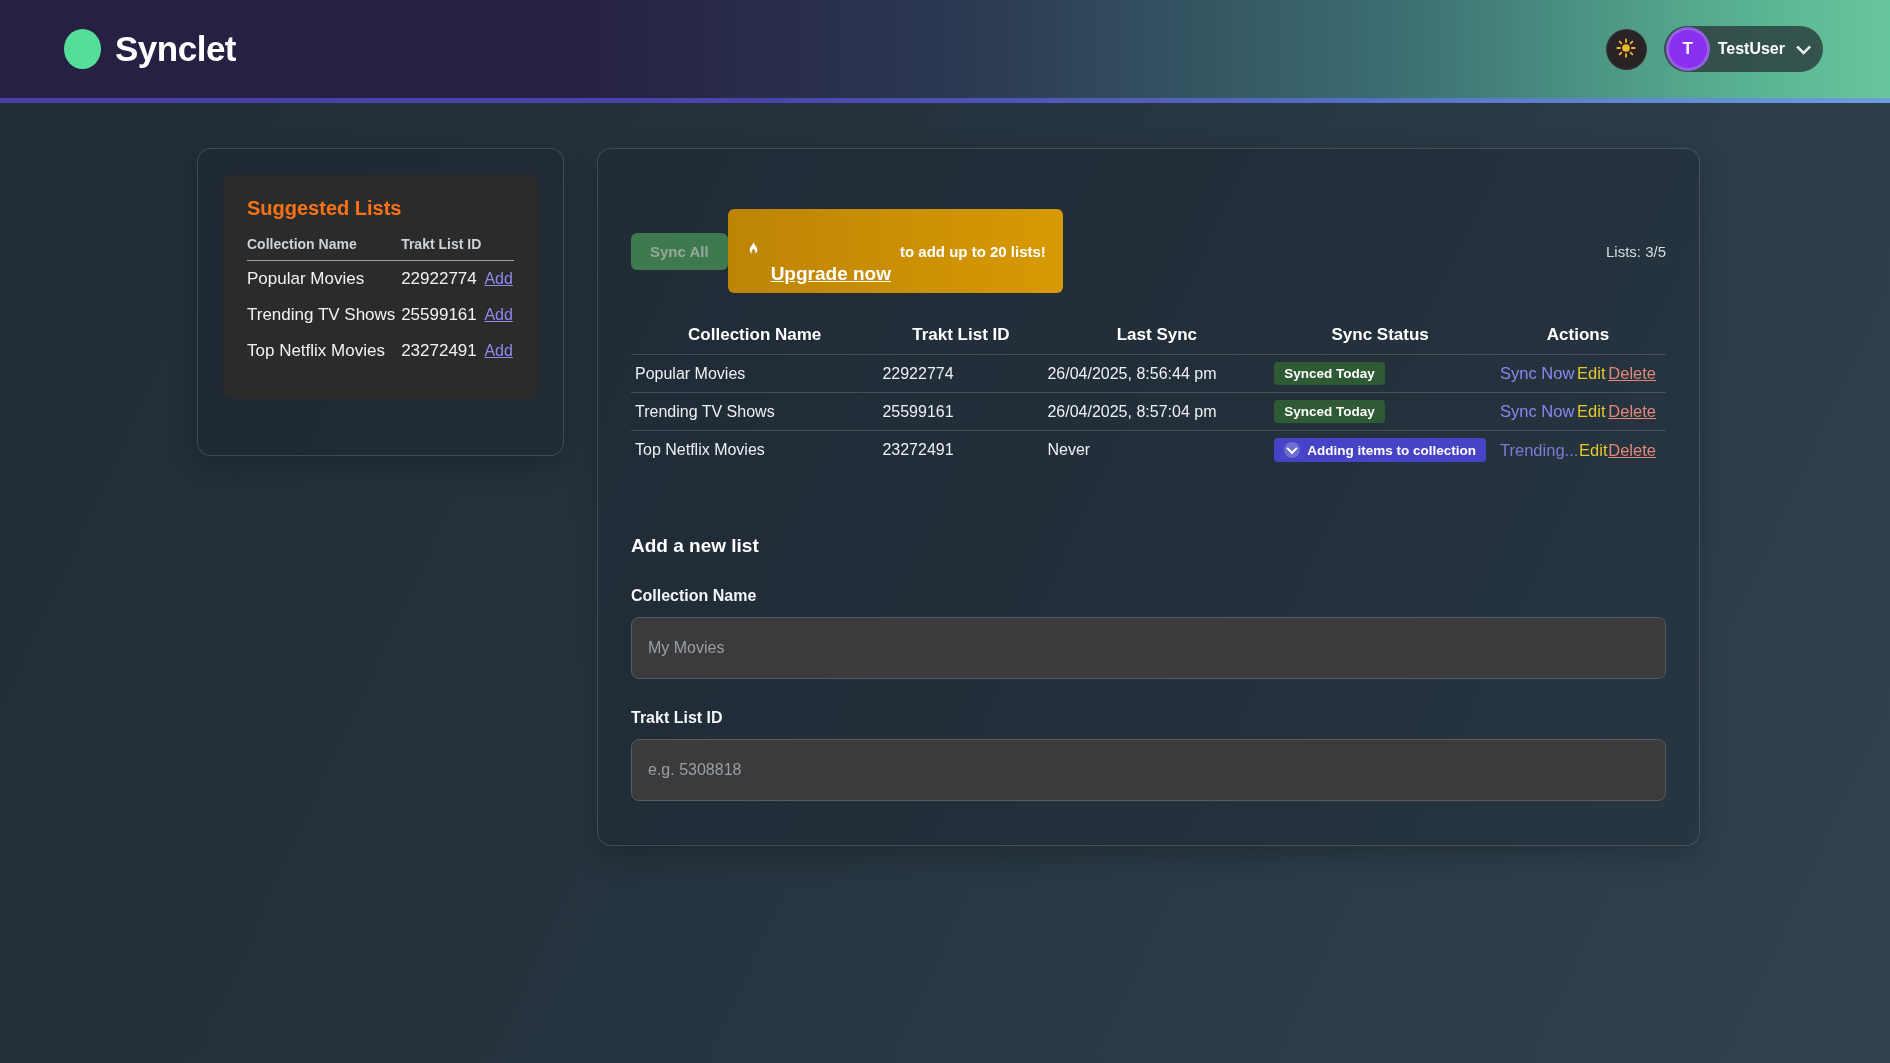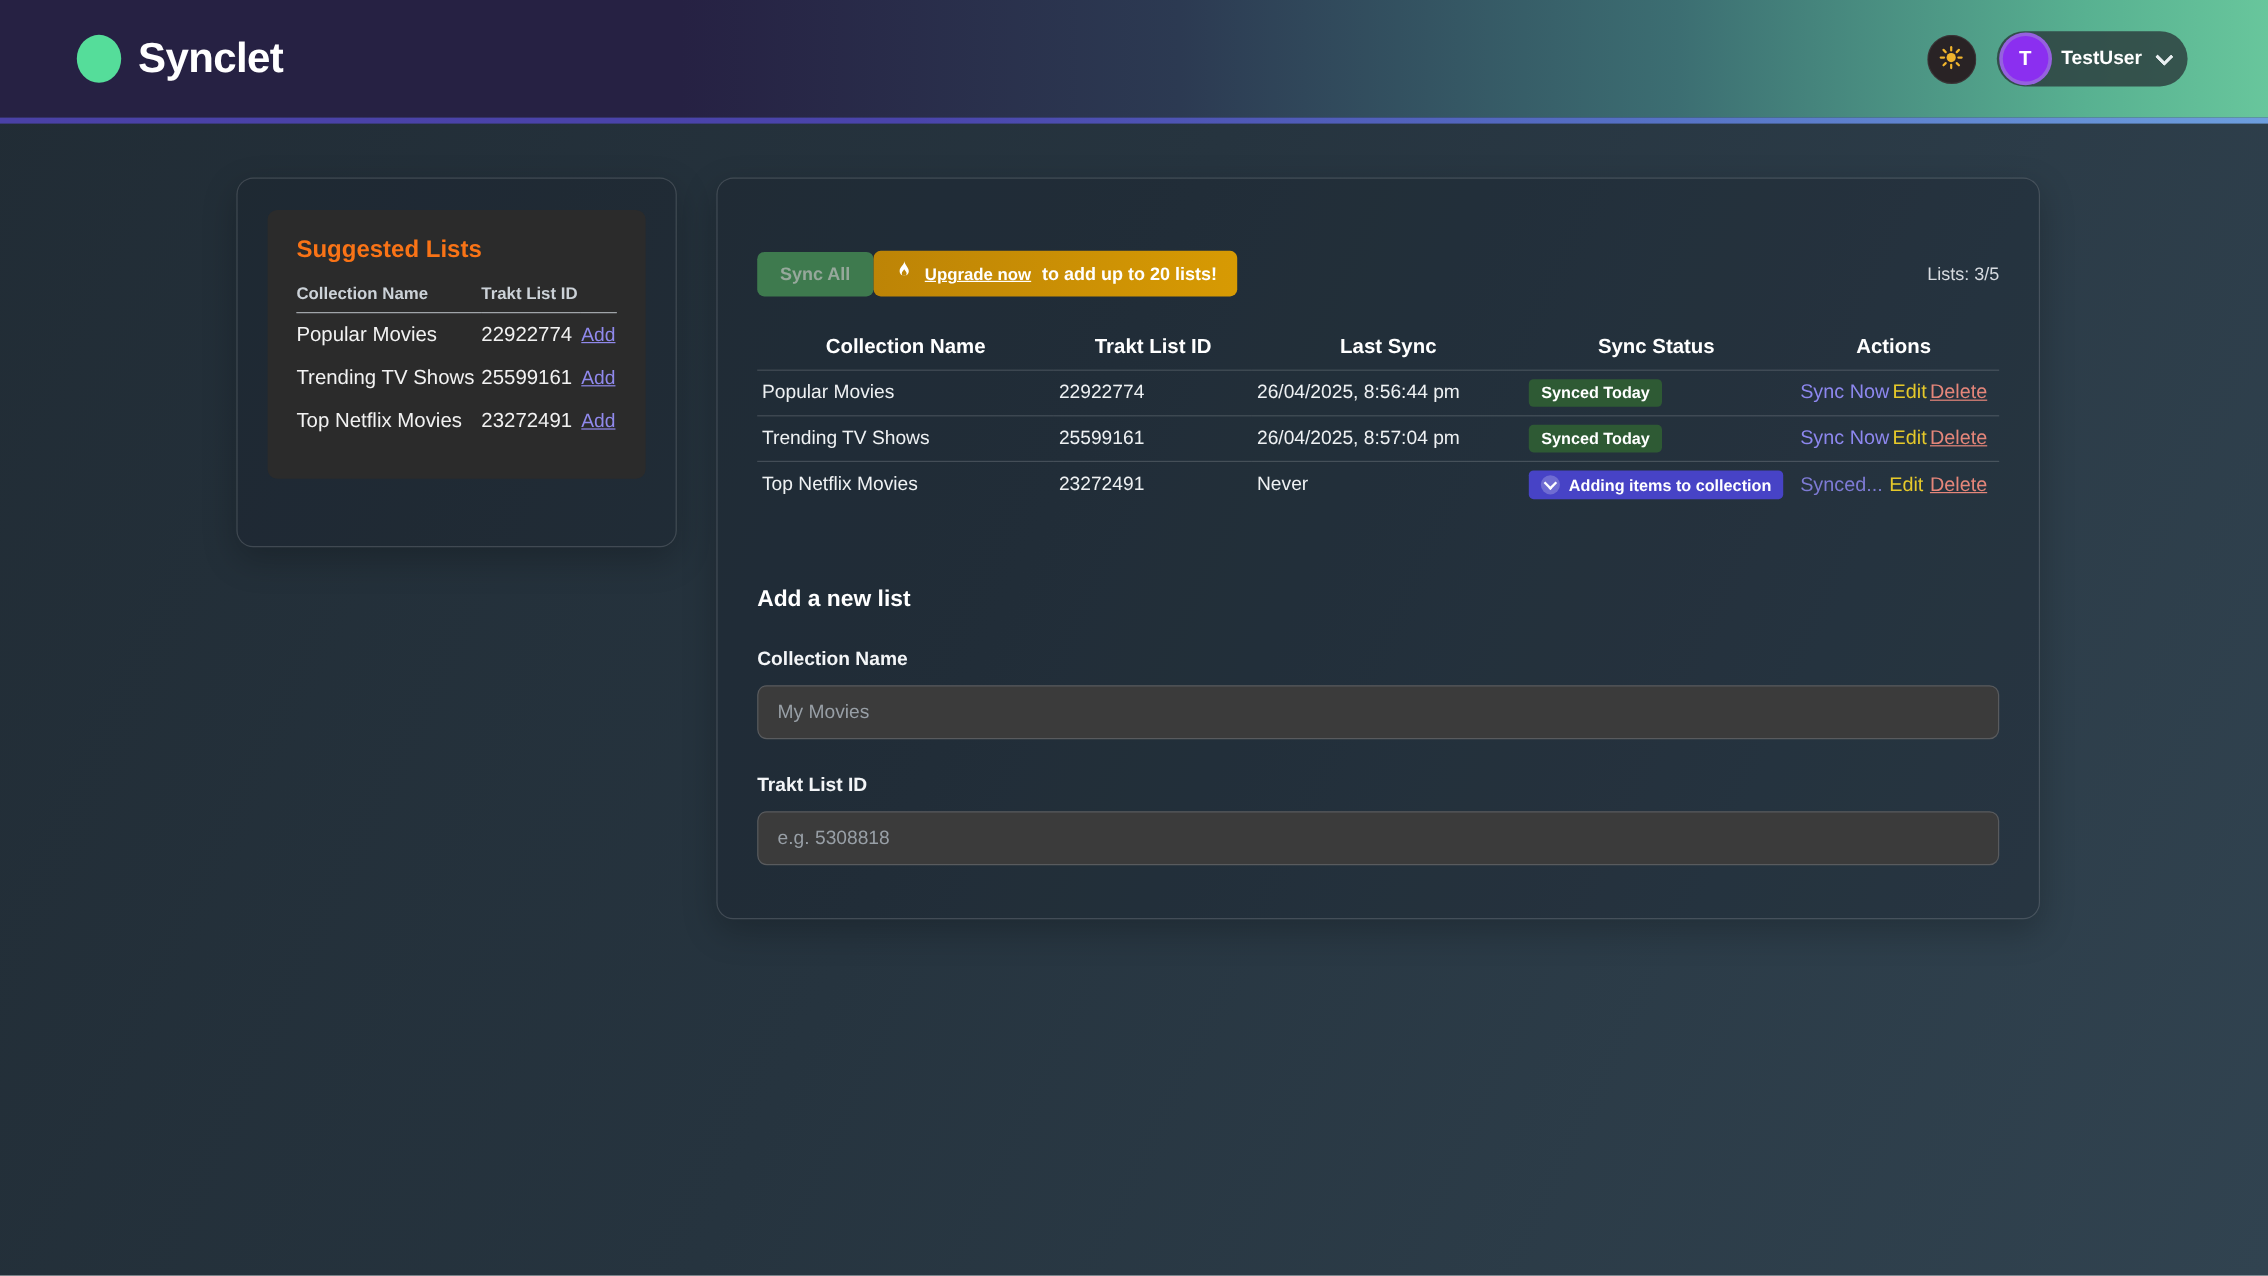--- a/index.html
+++ b/index.html
@@ -51,21 +51,21 @@
 
   
   .rules-card { width:1103px; padding:36px 33px 44px; }
   .rules-title { font-size:26px; font-weight:800; color:#fff; }
   .toolbar { display:flex; align-items:center; margin-top:24px; }
   .sync-all-btn { background:#3e7a4e; color:#96a89b; font-weight:700; font-size:15px;
     border:none; border-radius:6px; padding:10px 19px; cursor:pointer; }
   .upgrade-banner { display:flex; align-items:center; gap:9px;
     background:linear-gradient(90deg,#bd8406 0%,#d79a03 100%);
     border-radius:6px; padding:8px 17px; cursor:pointer; }
-  .upgrade-link { color:#fff; font-weight:800; font-size:14px; text-decoration:underline; cursor:pointer; }
+  .upgrade-link { color:#fff; font-weight:800; font-size:19px; text-decoration:underline; cursor:pointer;margin-top:46px; }
   .upgrade-rest { color:#fff; font-weight:700; font-size:15px; }
   .lists-count { margin-left:auto; color:#d7dbe0; font-size:15px; }
 
   
   .rules-table { width:100%; border-collapse:collapse; margin-top:26px; }
   .rules-table th { font-size:17px; font-weight:700; color:#fff; text-align:center; padding:6px 4px 9px; }
   .rules-table tbody tr { border-top:1px solid rgba(255,255,255,.16); }
   .rules-table td { font-size:16px; color:#eef1f3; padding:7px 4px; height:34px; }
   .col-name { width:24%; } .col-id { width:16%; } .col-sync { width:22%; }
   .col-status { width:21%; } .col-actions { width:17%; }
@@ -80,21 +80,21 @@
   .actions-cell { display:flex; align-items:center; justify-content:space-between; padding:0 6px; }
   .action { cursor:pointer; font-size:16.5px; }
   .action-sync { color:#8d87ee; }
   .action-syncing { color:#8d87ee; opacity:.85; }
   .action-edit { color:#e6c92a; }
   .action-delete { color:#e5867a;text-decoration:underline; }
 
   
   .form-title { font-size:19px; font-weight:800; color:#fff; margin-top:66px; }
   .field-label { display:block; font-size:16px; font-weight:700; color:#f3f5f7; margin:30px 0 12px; }
-  .text-input { width:100%; height:45px; background:#3b3b3b; border:1px solid #595b5e;
+  .text-input { width:100%; height:62px; background:#3b3b3b; border:1px solid #595b5e;
     border-radius:8px; color:#e6e6e6; font-size:16px; padding:0 16px;
     font-family:"Liberation Sans", sans-serif; }
   .text-input::placeholder { color:#989fa6; }
   .add-list-btn { margin-top:42px; background:rgba(72,76,82,.35); border:none; border-radius:8px;
     padding:12px 24px; color:#fff; font-weight:700; font-size:16px; cursor:pointer;
     font-family:"Liberation Sans", sans-serif; }
 </style>
 </head>
 <body>
 
@@ -220,21 +220,21 @@
           <td>23272491</td>
           <td>Never</td>
           <td>
             <span class="badge badge-indigo">
               <span class="spinner"></span>
               <span>Adding items to collection</span>
             </span>
           </td>
           <td>
             <div class="actions-cell">
-              <a class="action action-syncing">Synced...</a>
+              <a class="action action-syncing">Trending...</a>
               <a class="action action-edit">Edit</a>
               <a class="action action-delete">Delete</a>
             </div>
           </td>
         </tr>
       </tbody>
     </table>
 
     <h3 class="form-title">Add a new list</h3>
 

